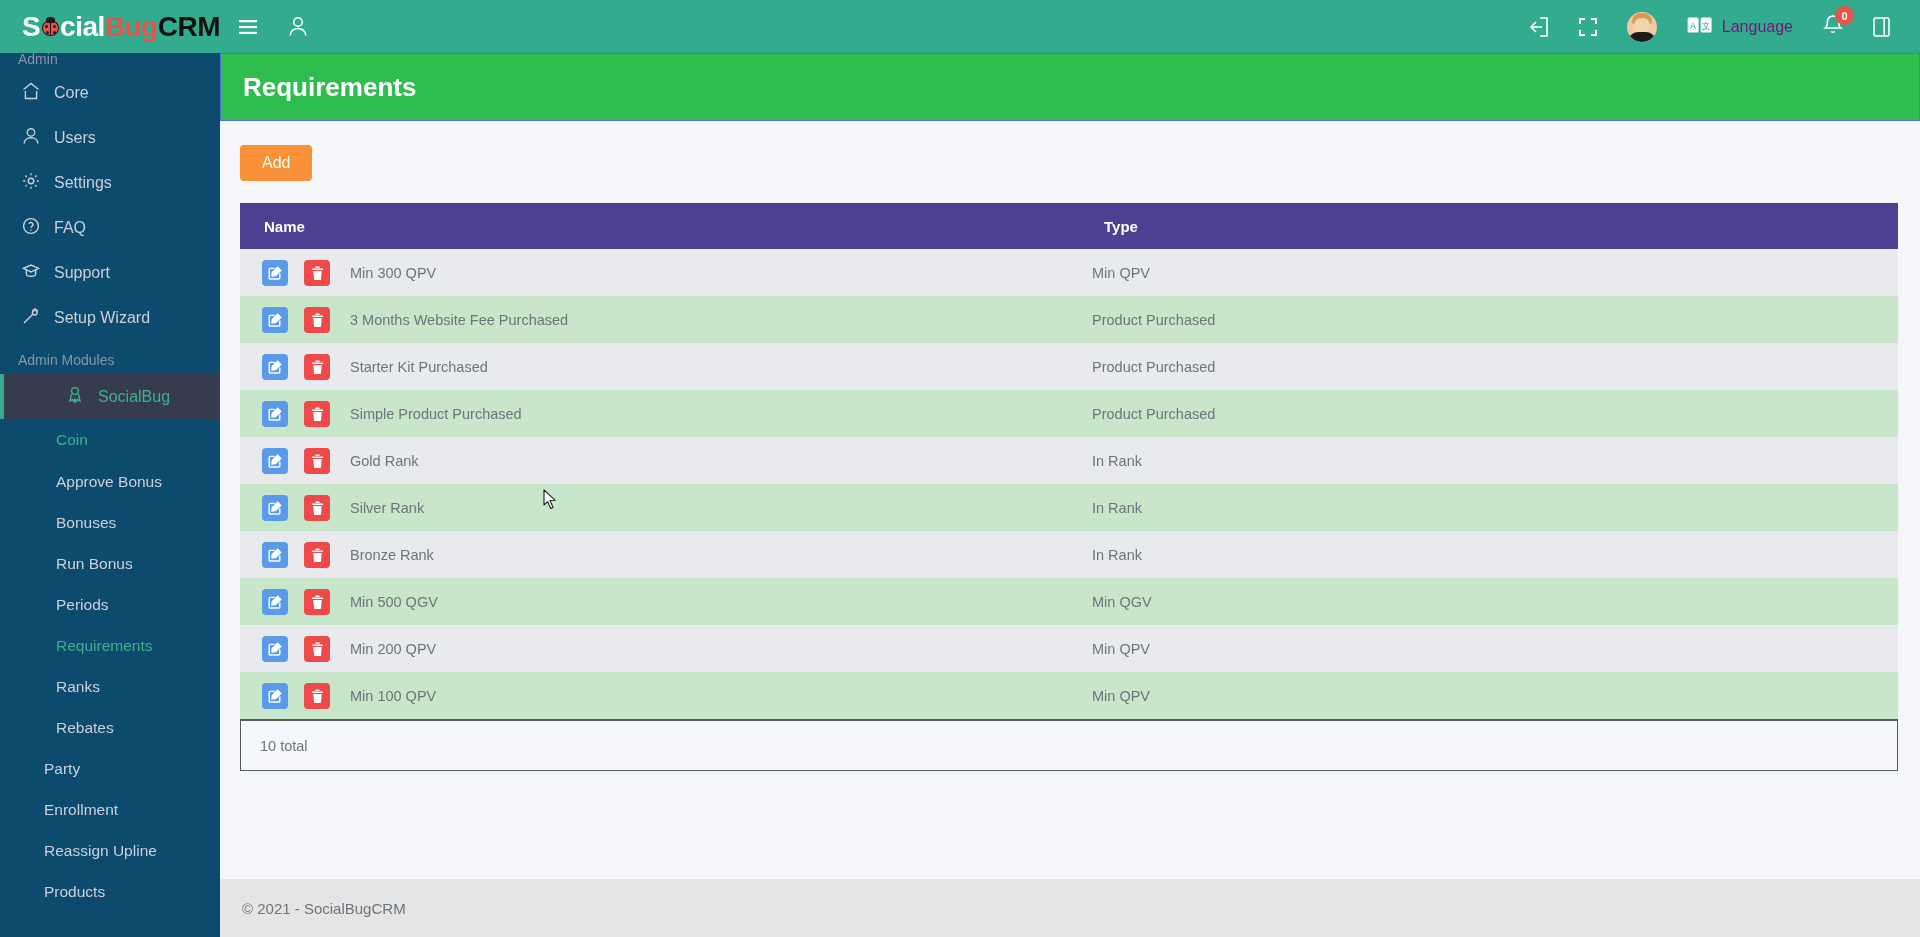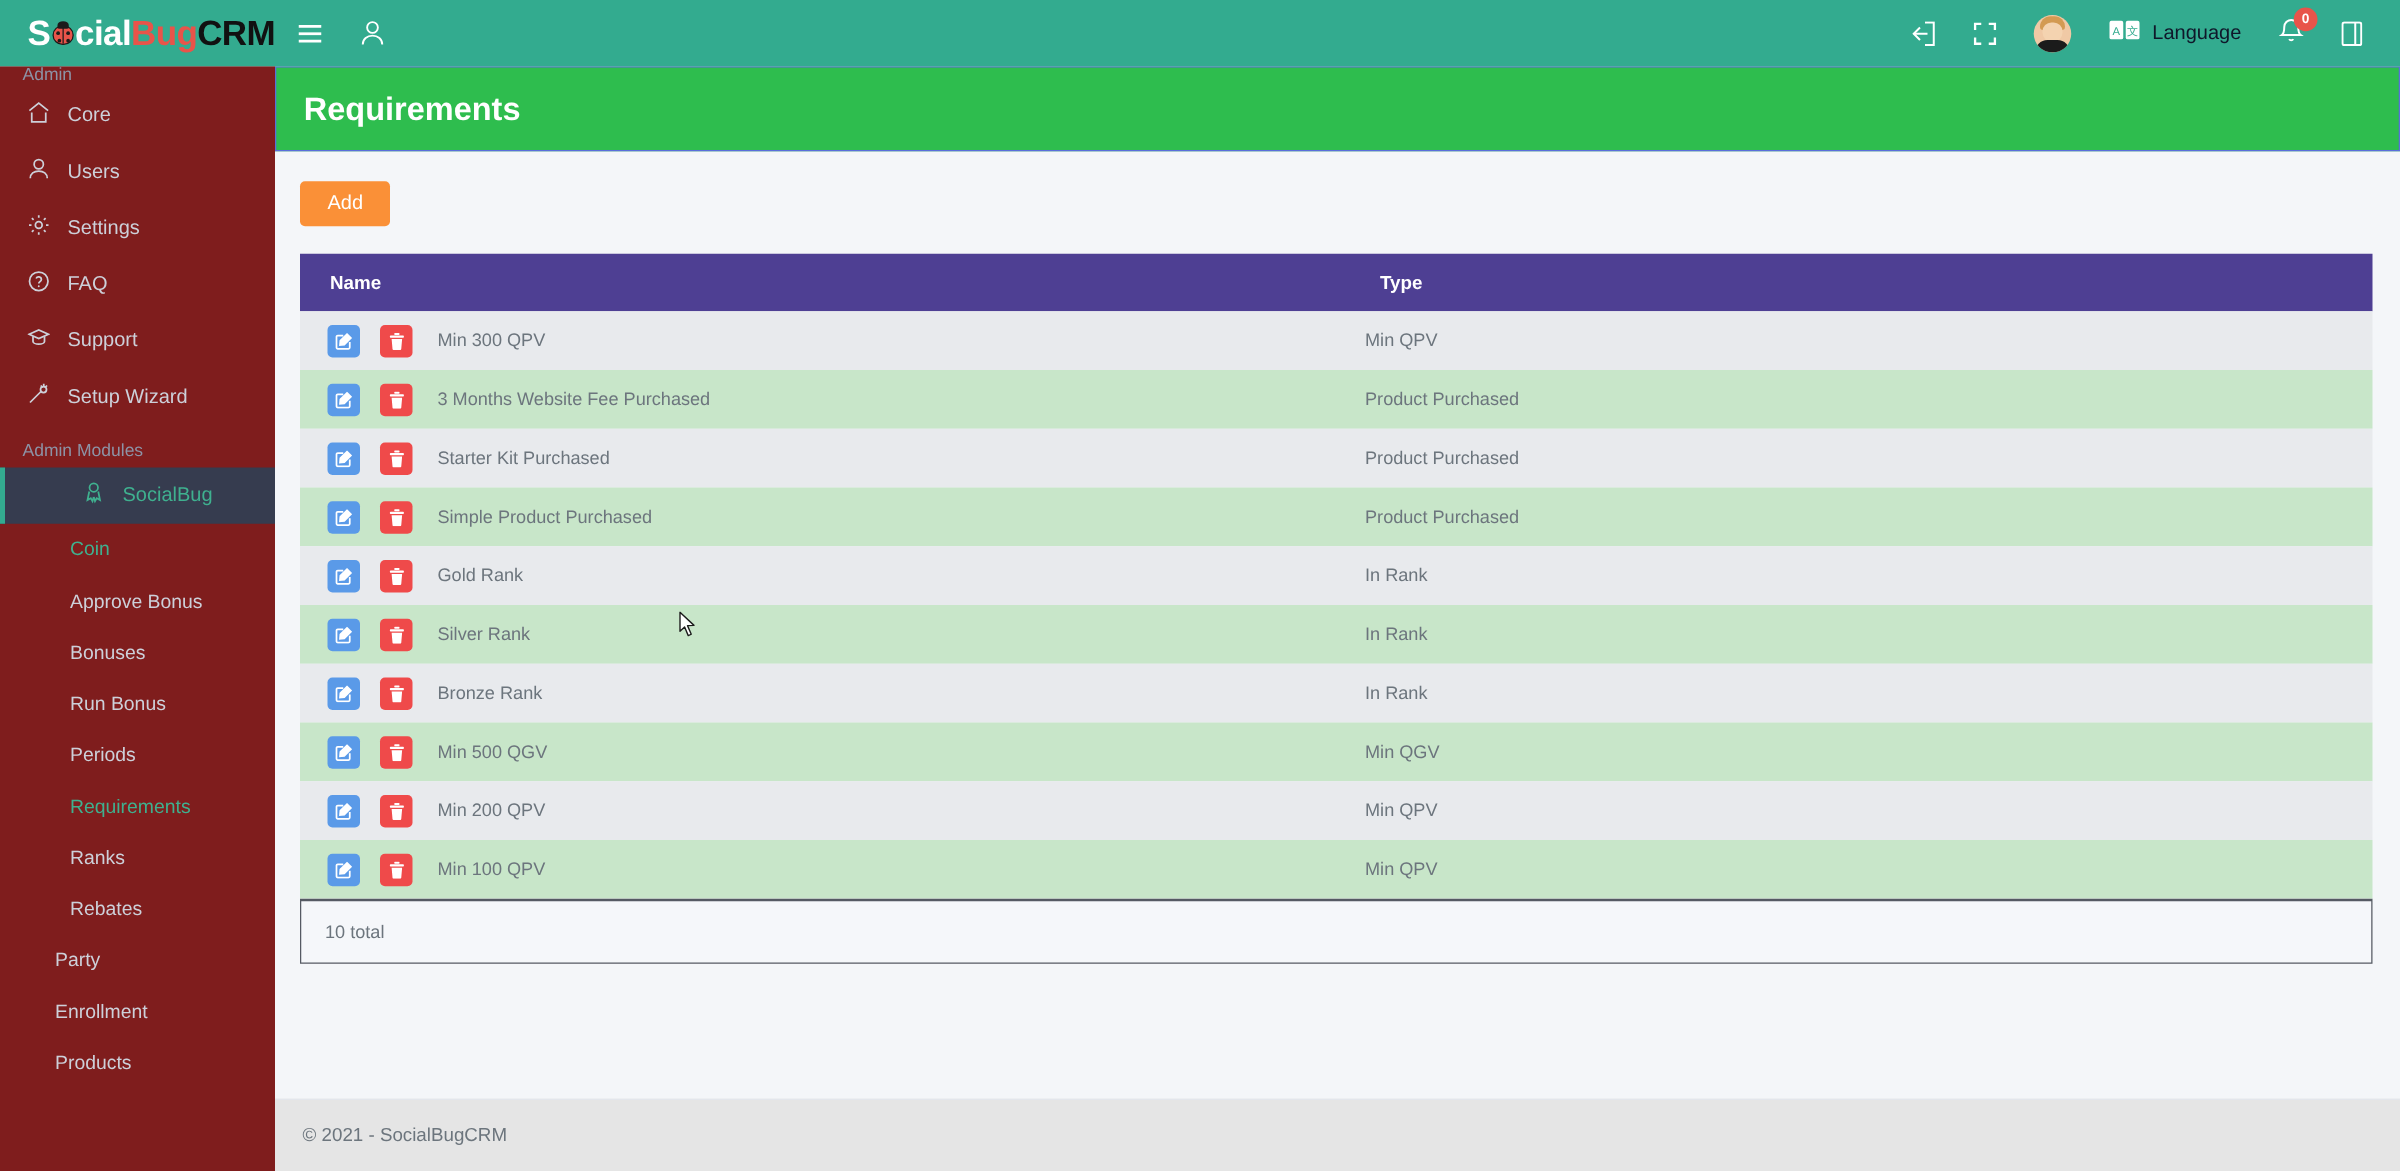--- a/index.html
+++ b/index.html
@@ -51,21 +51,21 @@
   .bug .d4 { left: 11.5px; top: 13.5px; }
 
   .topbar-left-icons { display: flex; align-items: center; gap: 30px; margin-left: 18px; }
   .topbar-left-icons .tbi { cursor: pointer; display: flex; align-items: center; }
   .topbar-spacer { flex: 1; }
   .topbar-right {
     display: flex; align-items: center; gap: 30px; padding-right: 30px;
   }
   .topbar-right .tbi { cursor: pointer; display: flex; align-items: center; position: relative; }
   .lang-group { display: flex; align-items: center; gap: 9px; cursor: pointer; }
-  .lang-label { color: #0f172a; font-size: 16px; }
+  .lang-label { color: #701a75; font-size: 16px; }
   .avatar-wrap {
     width: 30px; height: 30px; border-radius: 50%;
     background: #f0c9a5; overflow: hidden; position: relative; cursor: pointer;
   }
   .avatar-hair {
     position: absolute; left: 5px; top: 1px; width: 20px; height: 11px;
     background: #d39a52; border-radius: 10px 10px 3px 3px;
   }
   .avatar-face {
     position: absolute; left: 7px; top: 6px; width: 16px; height: 16px;
@@ -79,21 +79,21 @@
     position: absolute; top: -8px; right: -11px;
     min-width: 19px; height: 19px; border-radius: 10px;
     background: #e8544a; color: #fff; font-size: 11px; font-weight: bold;
     display: flex; align-items: center; justify-content: center; padding: 0 5px;
   }
 
   
   .sidebar {
     position: absolute; top: 53px; left: 0;
     width: 220px; height: 884px;
-    background: #7f1d1d;
+    background: #0c4a6e;
     overflow: hidden;
     z-index: 20;
   }
   .side-header {
     color: #8d93a6; font-size: 14px;
     padding: 0 0 0 18px; height: 17px; line-height: 12px;
     overflow: hidden;
   }
   .side-header.modules { padding-top: 0; height: 34px; line-height: 40px; }
   .side-item {
@@ -344,20 +344,21 @@
   <div class="side-sub headgreen">Coin</div>
   <div class="side-sub">Approve Bonus</div>
   <div class="side-sub">Bonuses</div>
   <div class="side-sub">Run Bonus</div>
   <div class="side-sub">Periods</div>
   <div class="side-sub green">Requirements</div>
   <div class="side-sub">Ranks</div>
   <div class="side-sub">Rebates</div>
   <div class="side-sub lvl1">Party</div>
   <div class="side-sub lvl1">Enrollment</div>
+  <div class="side-sub lvl1">Reassign Upline</div>
   <div class="side-sub lvl1">Products</div>
 </div>
 
 <div class="main">
   <div class="page-header">
     <span class="page-title">Requirements</span>
   </div>
 
   <div class="content">
     <button class="btn-add">Add</button>

